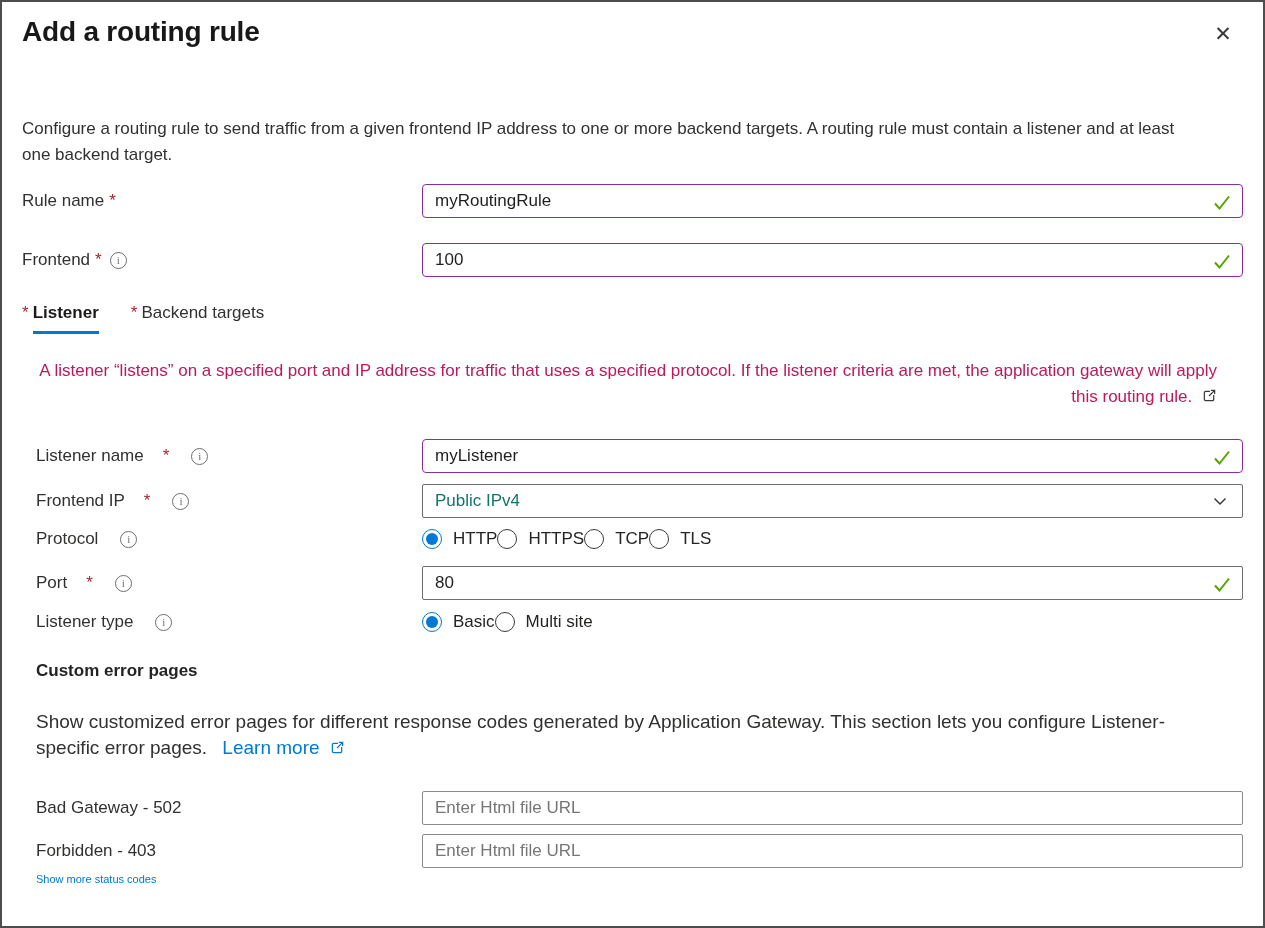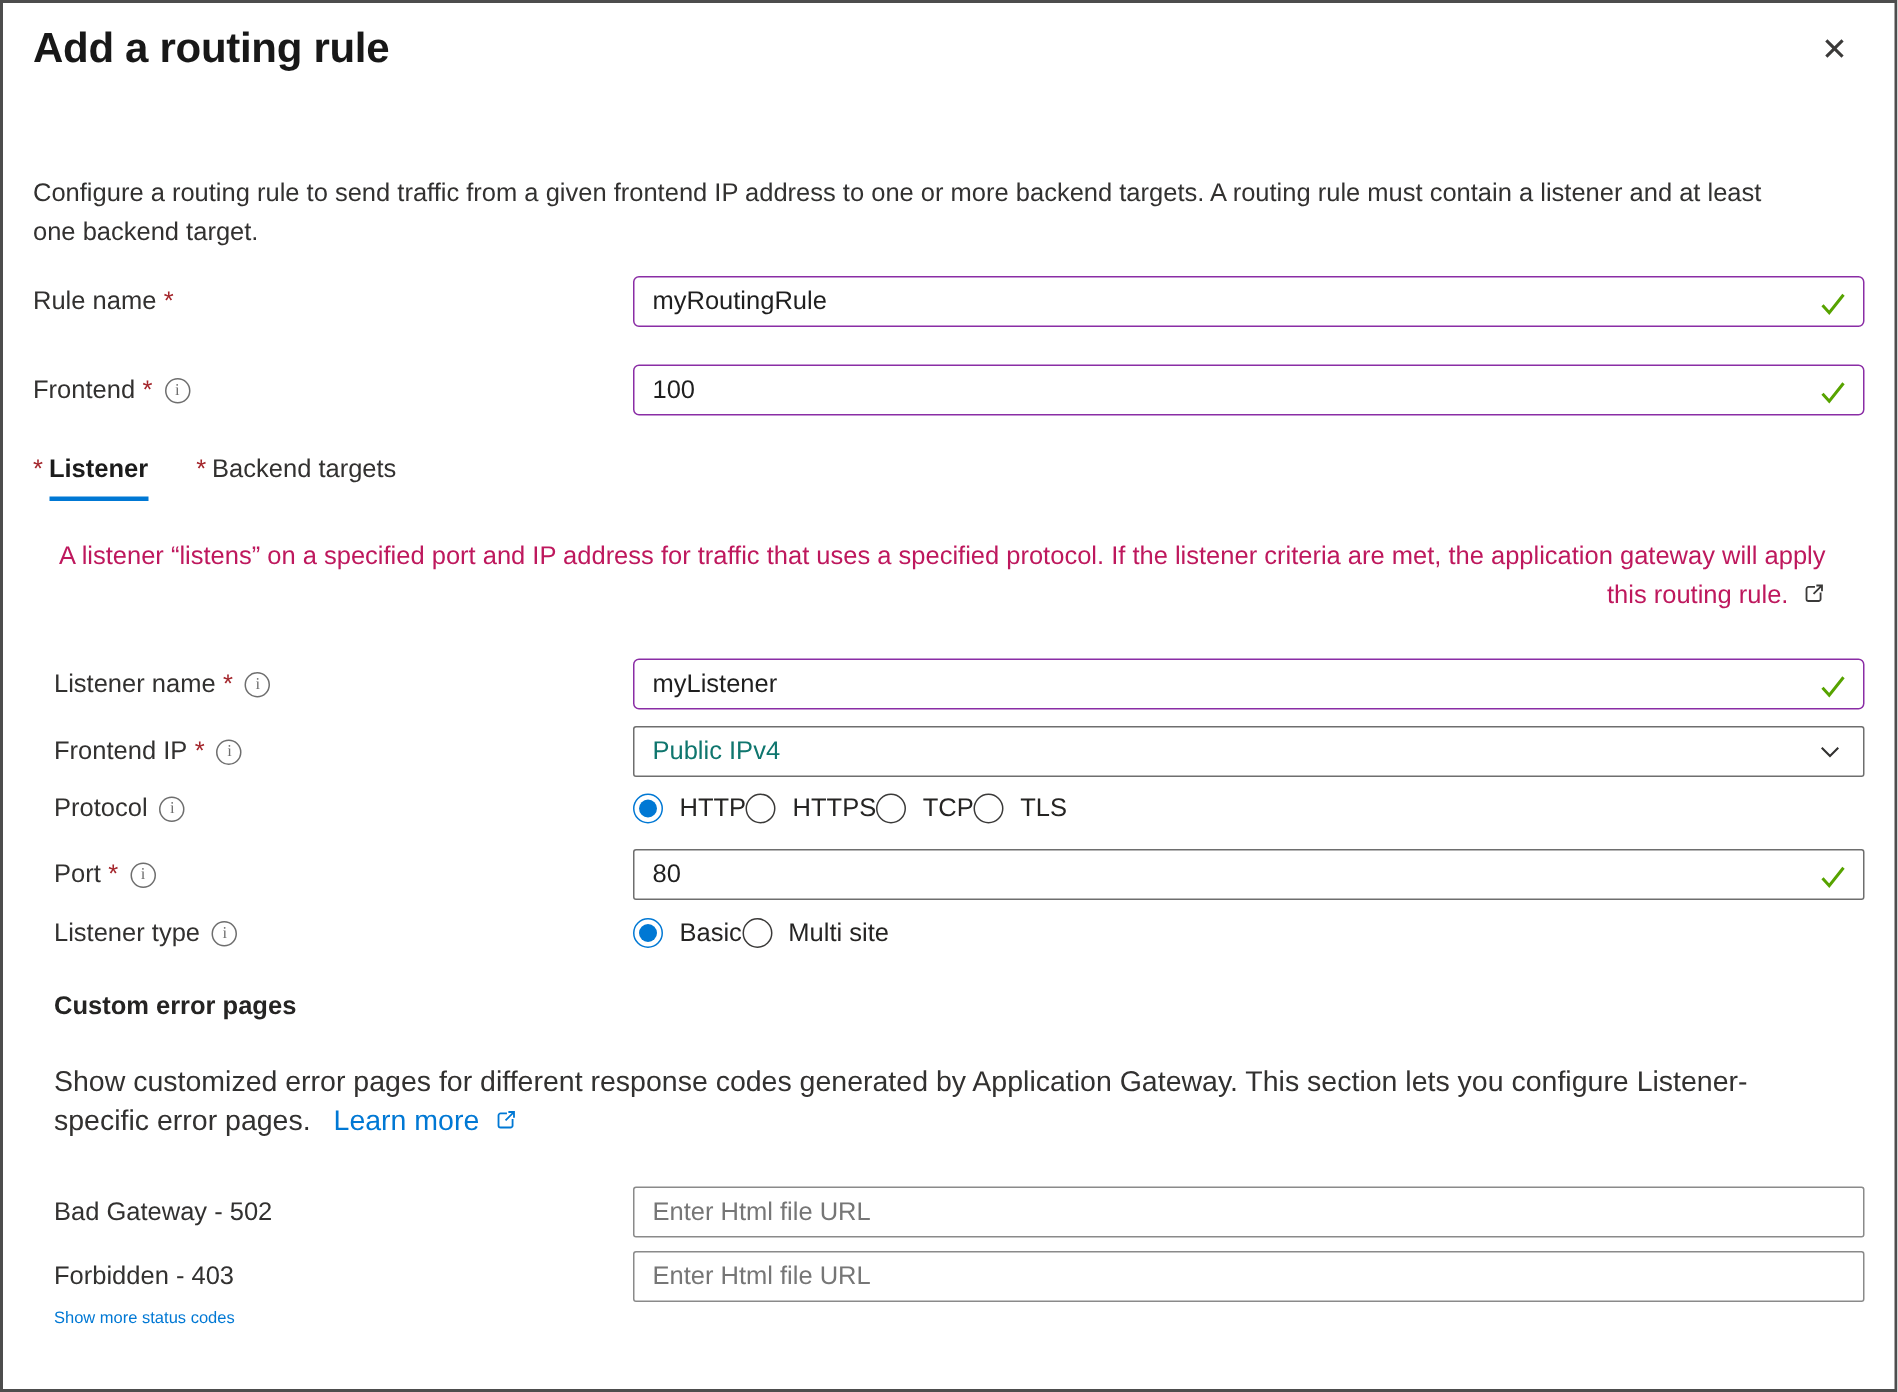--- a/index.html
+++ b/index.html
@@ -33,21 +33,21 @@
     margin: 66px 0 0 0;
     font-size: 17px; line-height: 26px; color: #323130;
     max-width: 1170px;
   }
   .form-row { display: flex; align-items: center; }
   .row-label {
     width: 400px; flex: none;
     display: flex; align-items: center;
     font-size: 17px; color: #323130;
   }
-  .indent .row-label { padding-left: 14px; }
+  .indent .row-label { padding-left: 14px; gap: 14px; }
   .req { color: #a4262c; margin-left: 5px; }
   .info-icon {
     width: 17px; height: 17px; flex: none;
     border: 1px solid #6e6e6e; border-radius: 50%;
     color: #6e6e6e; font-size: 11px; line-height: 15px; text-align: center;
     display: inline-block; margin-left: 8px; cursor: default;
     font-family: "Liberation Serif", serif;
   }
   .info-icon::before { content: "i"; }
   .control { flex: 1; display: flex; align-items: center; position: relative; border-radius: 14px; }

